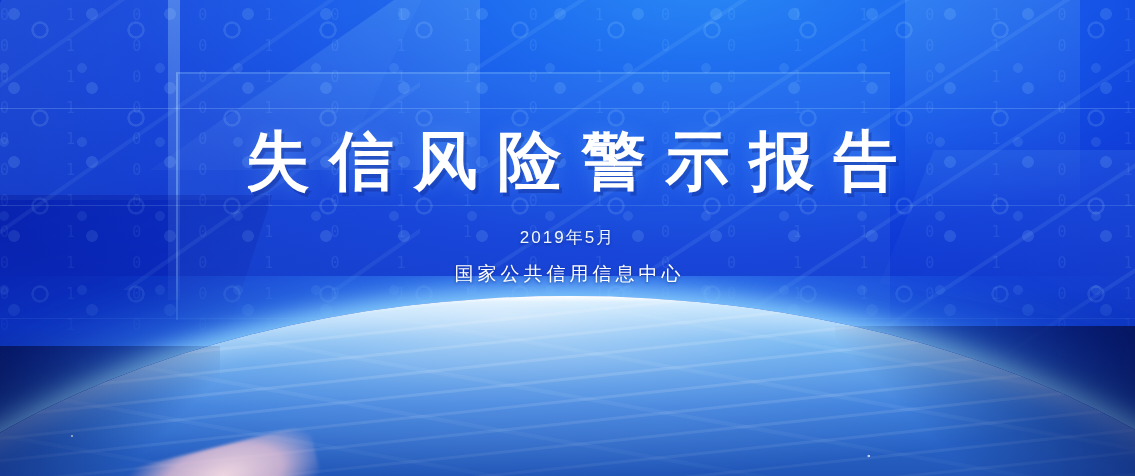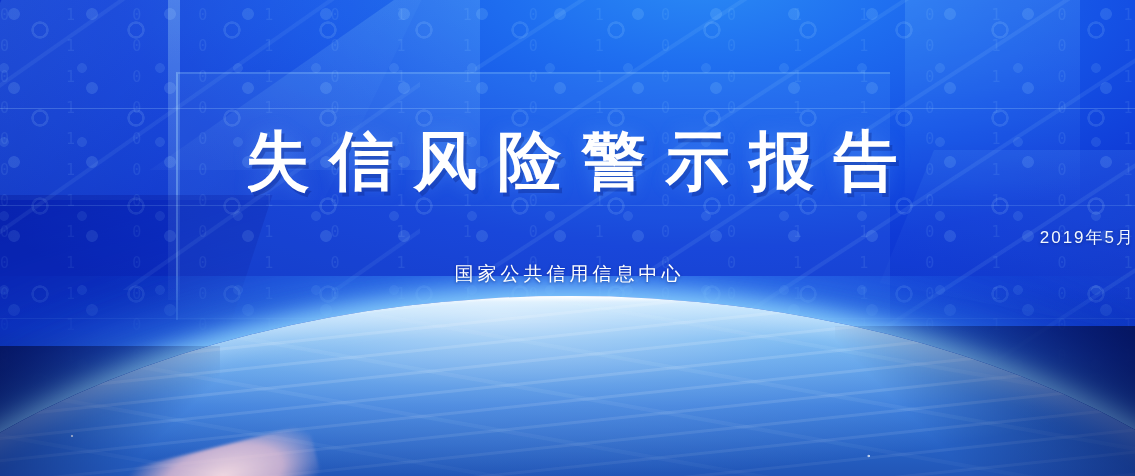--- a/index.html
+++ b/index.html
@@ -133,21 +133,20 @@
     padding-left:8px;
   }
 
   .sub-date{
     margin-top:30px;
     font-size:17px;
     color:#f2f8ff;
     letter-spacing:2px;
     font-weight:normal;
     text-shadow:0 1px 3px rgba(5,25,100,.5);
-    text-align:right;
   }
   .sub-org{
     margin-top:12px;
     font-size:19px;
     color:#ffffff;
     letter-spacing:4px;
     text-indent:4px;
     text-shadow:0 1px 3px rgba(5,25,100,.5);
   }
 

